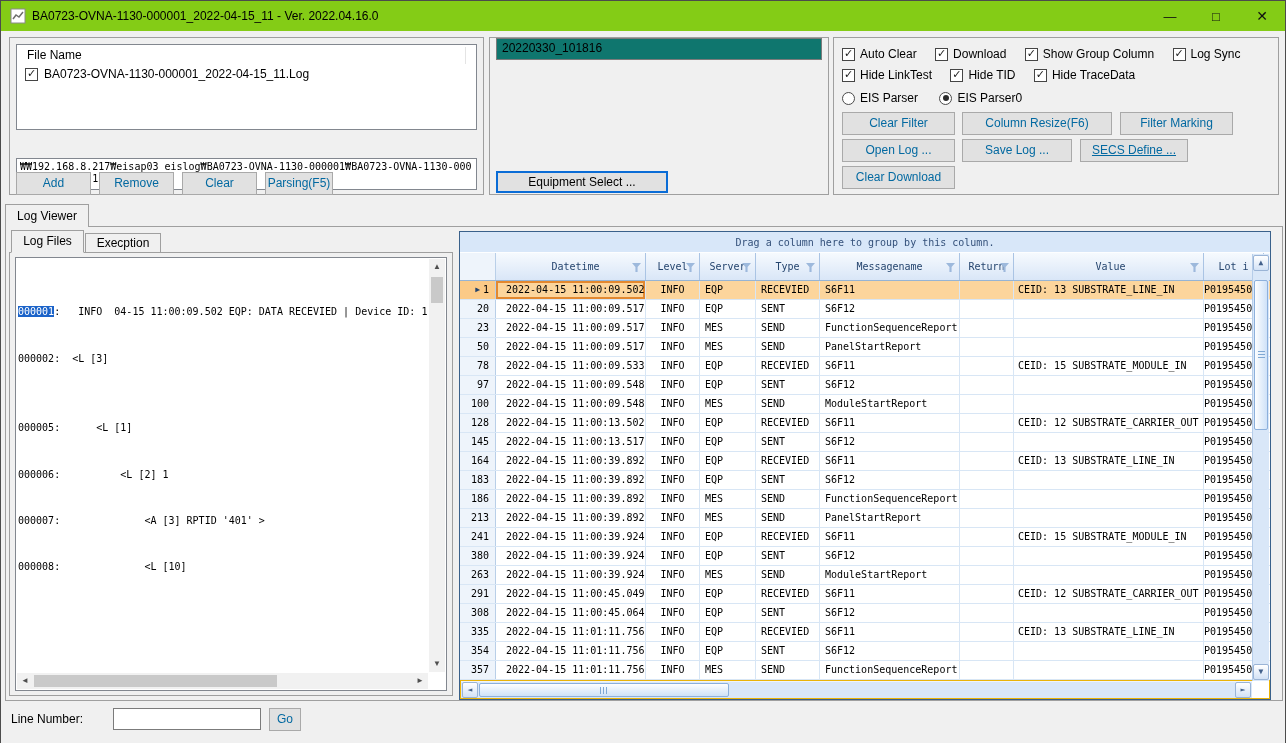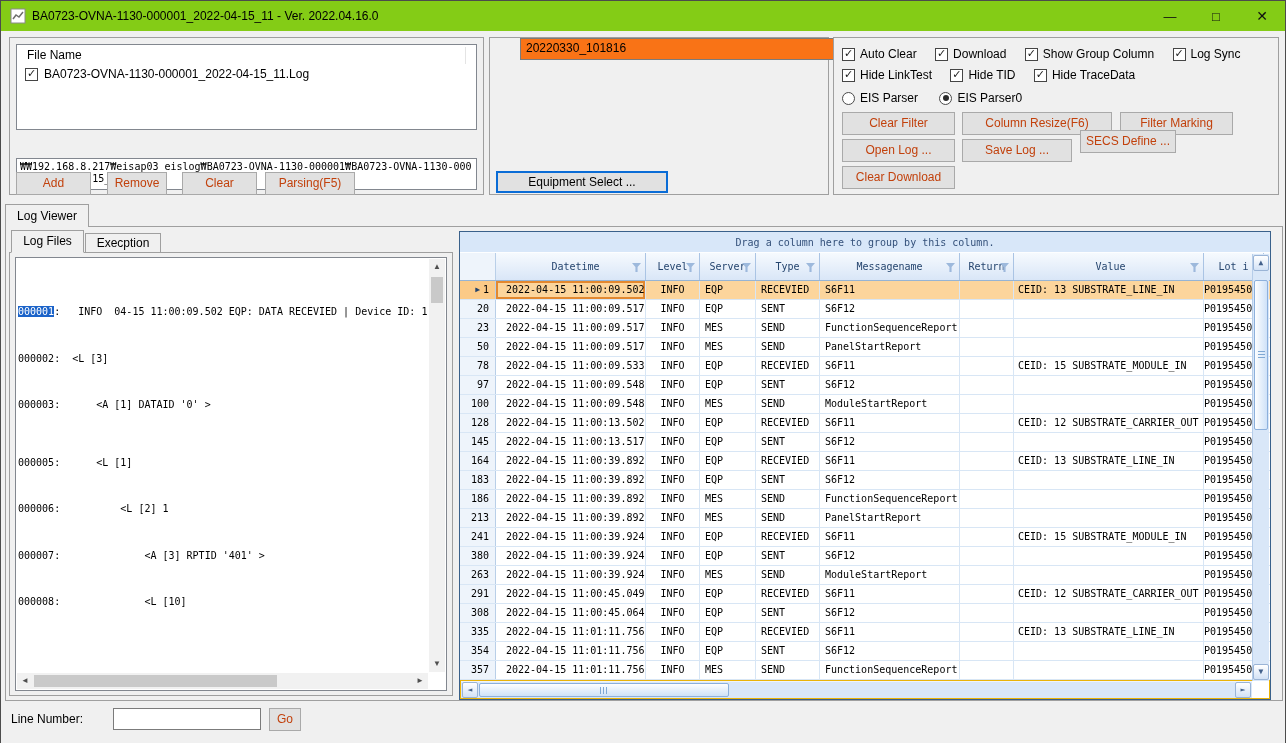--- a/index.html
+++ b/index.html
@@ -20,21 +20,21 @@
   #file-panel   { left:8px;   top:36px; width:475px; height:158px; }
   #equip-panel  { left:488px; top:36px; width:340px; height:158px; }
   #options-panel{ left:832px; top:36px; width:446px; height:158px; }
 
   .filelist { position:absolute; left:6px; top:6px; width:461px; height:86px; background:#fff; border:1px solid #82878f; }
   .filelist-header { position:relative; height:20px; padding:3px 0 0 10px; color:#000; }
   .colsep { position:absolute; right:10px; top:2px; height:17px; border-left:1px solid #e4e4e4; }
   .fileitem { display:flex; align-items:center; gap:6px; padding:2px 0 0 8px; }
   .pathbox { position:absolute; left:6px; top:96px; width:461px; height:32px; background:#fff; border:1px solid #82878f;
              font-family:"DejaVu Sans Mono",monospace; font-size:10px; line-height:12px; padding:2px 3px; word-break:break-all; overflow:hidden;margin-top:24px; }
-  .btn { position:absolute; height:23px; background:#e1e1e1; border:1px solid #a9a9a9; text-align:center; line-height:21px; font-size:12px; color:#c2410c; }
+  .btn { position:absolute; height:23px; background:#e1e1e1; border:1px solid #a9a9a9; text-align:center; line-height:21px; font-size:12px; color:#0369a1; }
 
   
   .cbitem { display:inline-flex; align-items:center; gap:5px; margin-right:15px; white-space:nowrap; }
   .cb { width:13px; height:13px; background:#fff; border:1px solid #454545; display:inline-flex; align-items:center; justify-content:center; }
   .cb i { font-style:normal; font-size:11px; line-height:11px; color:#1a1a1a; margin-top:-1px; }
   .radioitem { display:inline-flex; align-items:center; gap:5px; margin-right:18px; }
   .radio { width:13px; height:13px; border:1px solid #4a4a4a; border-radius:50%; background:#fff; display:inline-flex; align-items:center; justify-content:center; }
   .radio i { width:6px; height:6px; border-radius:50%; background:transparent; }
   .radio i.on { background:#2b2b2b; }
   .optrow { position:absolute; left:8px; white-space:nowrap; }
@@ -97,21 +97,21 @@
   .grip-h { position:absolute; top:3px; left:50%; height:7px; width:7px; margin-left:-4px;
             background:repeating-linear-gradient(90deg,#7fa8d4 0 1px,transparent 1px 3px); }
   .gsb-corner { position:absolute; right:1px; bottom:1px; width:17px; height:17px; background:#fff; }
 
   
   .bottombar { position:absolute; left:0; top:700px; width:100%; height:42px; background:#f0f0f0; }
   .bottombar label { position:absolute; left:10px; top:11px; }
   .lninput { position:absolute; left:112px; top:7px; width:148px; height:22px; border:1px solid #7b7b7b; background:#fff; font-family:"Liberation Sans",sans-serif; font-size:12px; padding:0 4px; }
   .gobtn { left:268px; top:7px; width:32px; }
 
-  .tb { position:absolute; left:6px; width:326px; height:22px; background:#f97316; border:1px solid #7b7b7b; padding:2px 5px 0 5px; white-space:nowrap; overflow:hidden;margin-left:24px; }
+  .tb { position:absolute; left:6px; width:326px; height:22px; background:#0f766e; border:1px solid #7b7b7b; padding:2px 5px 0 5px; white-space:nowrap; overflow:hidden; }
   .equipbtn { position:absolute; left:6px; top:133px; width:172px; height:22px; background:#e1e1e1; border:2px solid #0a6cd6; text-align:center; line-height:18px; }
 </style>
 </head>
 <body>
 
 <div class="window">
 
   <div class="titlebar">
     <svg class="app-icon" viewBox="0 0 16 16">
       <rect x="1" y="1" width="14" height="14" fill="#ffffff" stroke="#8a8a8a"></rect>
@@ -142,23 +142,23 @@
           <div class="fileitem">
             <span class="cb">
               <i>✓</i>
             </span>
             <span>BA0723-OVNA-1130-000001_2022-04-15_11.Log</span>
           </div>
         </div>
     </div>
     <div class="pathbox">₩₩192.168.8.217₩eisap03_eislog₩BA0723-OVNA-1130-000001₩BA0723-OVNA-1130-000001_2022-04-15_11.Log</div>
     <div class="btn" style="left:6px; top:134px; width:75px;">Add</div>
-    <div class="btn" style="left:89px; top:134px; width:60px;margin-left:8px;">Remove</div>
+    <div class="btn" style="left:89px; top:134px; width:75px;">Remove</div>
     <div class="btn" style="left:172px; top:134px; width:75px;">Clear</div>
-    <div class="btn" style="left:255px; top:134px; width:90px;">Parsing(F5)</div>
+    <div class="btn" style="left:255px; top:134px; width:68px;">Parsing(F5)</div>
   </div>
 
   <div class="gpanel" id="equip-panel">
     <div>
 
         <div class="tb">BA0723-OVNA-1130-000001</div>
 
         <div class="tb">베이킹 1호[4F] (고온베이킹)</div>
 
         <div class="tb">R0723 베이킹 1호(A)</div>
@@ -241,39 +241,38 @@
             <i class="on"></i>
           </span>
           <span>EIS Parser0</span>
         </label>
       </div>
     <div class="btn" style="left:8px;   top:74px;  width:113px;">Clear Filter</div>
     <div class="btn" style="left:128px; top:74px;  width:150px;">Column Resize(F6)</div>
     <div class="btn" style="left:286px; top:74px;  width:113px;">Filter Marking</div>
     <div class="btn" style="left:8px;   top:101px; width:113px;">Open Log ...</div>
     <div class="btn" style="left:128px; top:101px; width:110px;">Save Log ...</div>
-    <div class="btn" style="left:246px; top:92px; width:96px;">SECS Define ...</div>
+    <div class="btn" style="left:246px; top:101px; width:108px;text-decoration:underline;">SECS Define ...</div>
     <div class="btn" style="left:8px;   top:128px; width:113px;">Clear Download</div>
   </div>
 
   <div class="tab-outer">Log Viewer</div>
   <div class="tabctl"></div>
   <div class="tab-in1">Log Files</div>
   <div class="tab-in2">Execption</div>
 
   <div class="innerpage">
     <div class="logbox">
       <div class="logtext">
         
       
           <div class="logline"><span class="lnnum sel">000001</span>:  <span> INFO  04-15 11:00:09.502 EQP: DATA RECEVIED | Device ID: 1 |</span></div>
         
           <div class="logline"><span class="lnnum">000002</span>:  <span>&lt;L [3]</span></div>
         
-          <div class="logline"><span class="lnnum">000003</span>:  <span>    &lt;A [1] DATAID '0' &gt;</span></div>
         
         
           <div class="logline"><span class="lnnum">000005</span>:  <span>    &lt;L [1]</span></div>
         
           <div class="logline"><span class="lnnum">000006</span>:  <span>        &lt;L [2] 1</span></div>
         
           <div class="logline"><span class="lnnum">000007</span>:  <span>            &lt;A [3] RPTID '401' &gt;</span></div>
         
           <div class="logline"><span class="lnnum">000008</span>:  <span>            &lt;L [10]</span></div>
         

